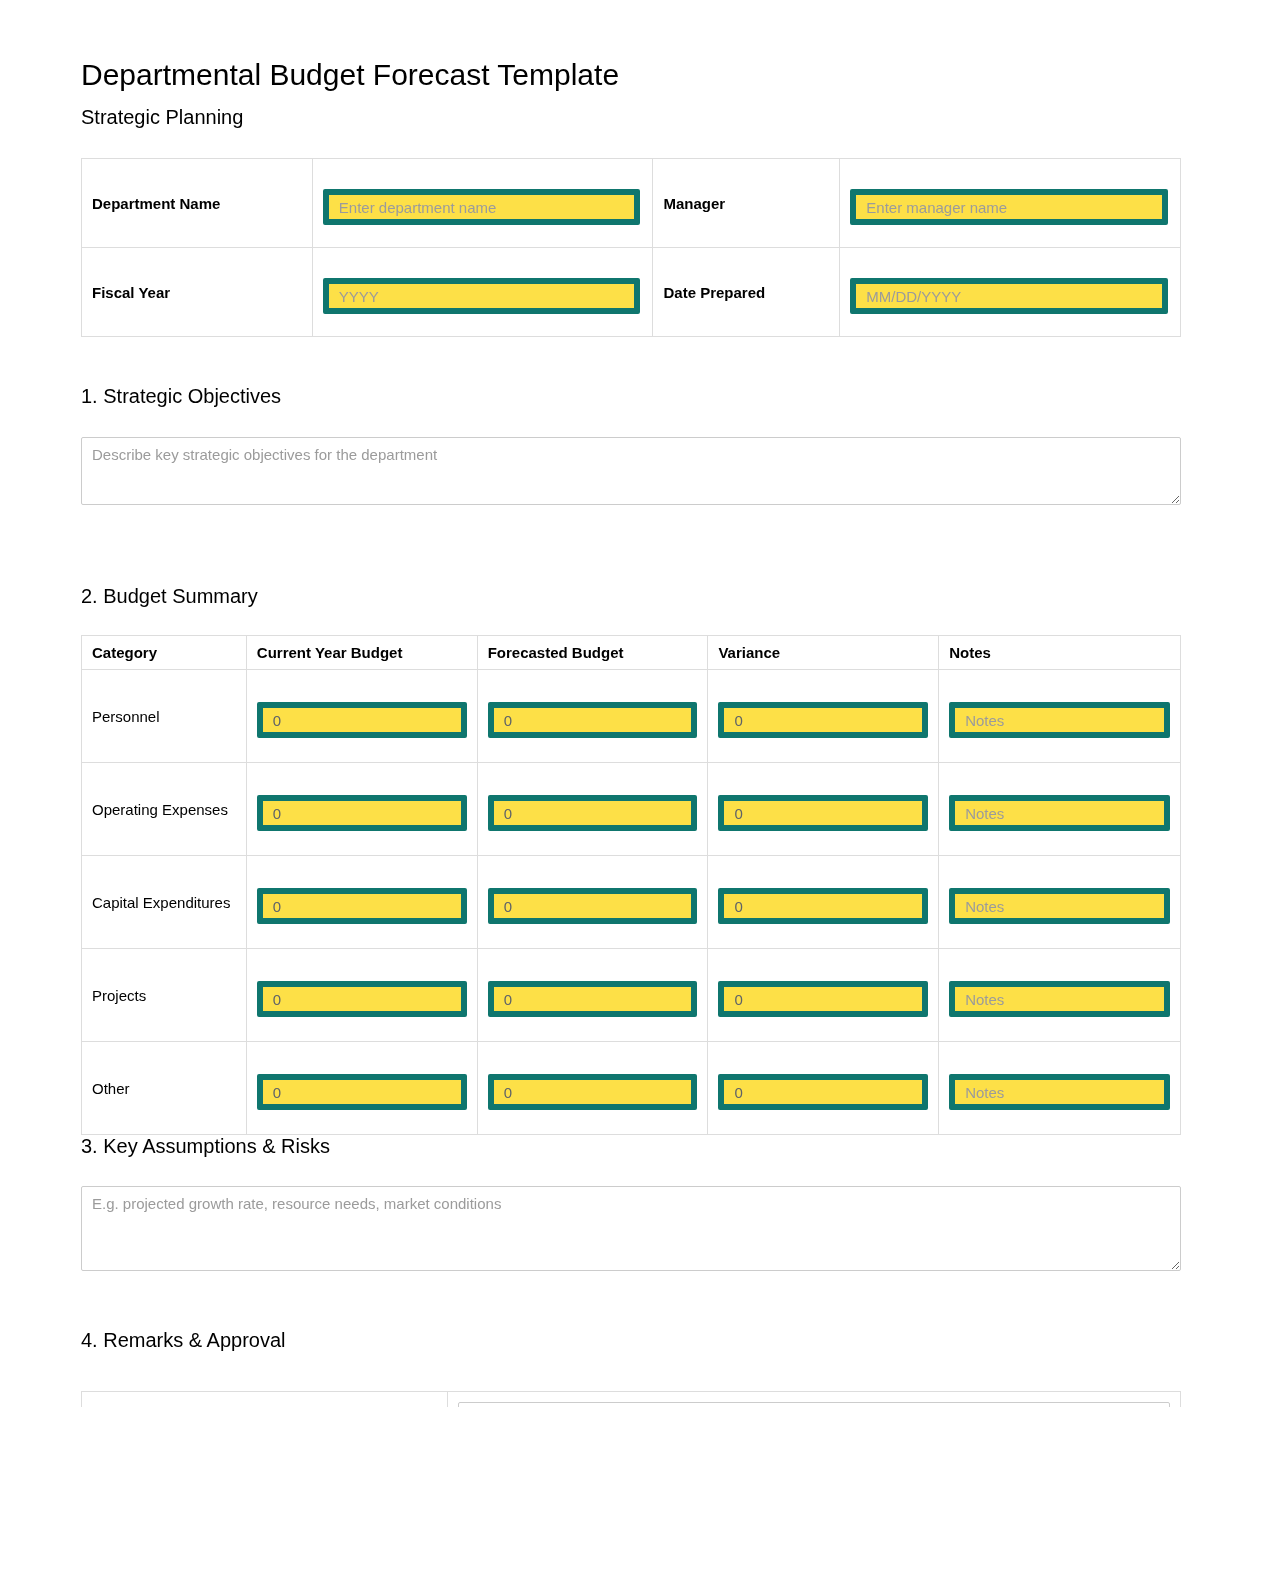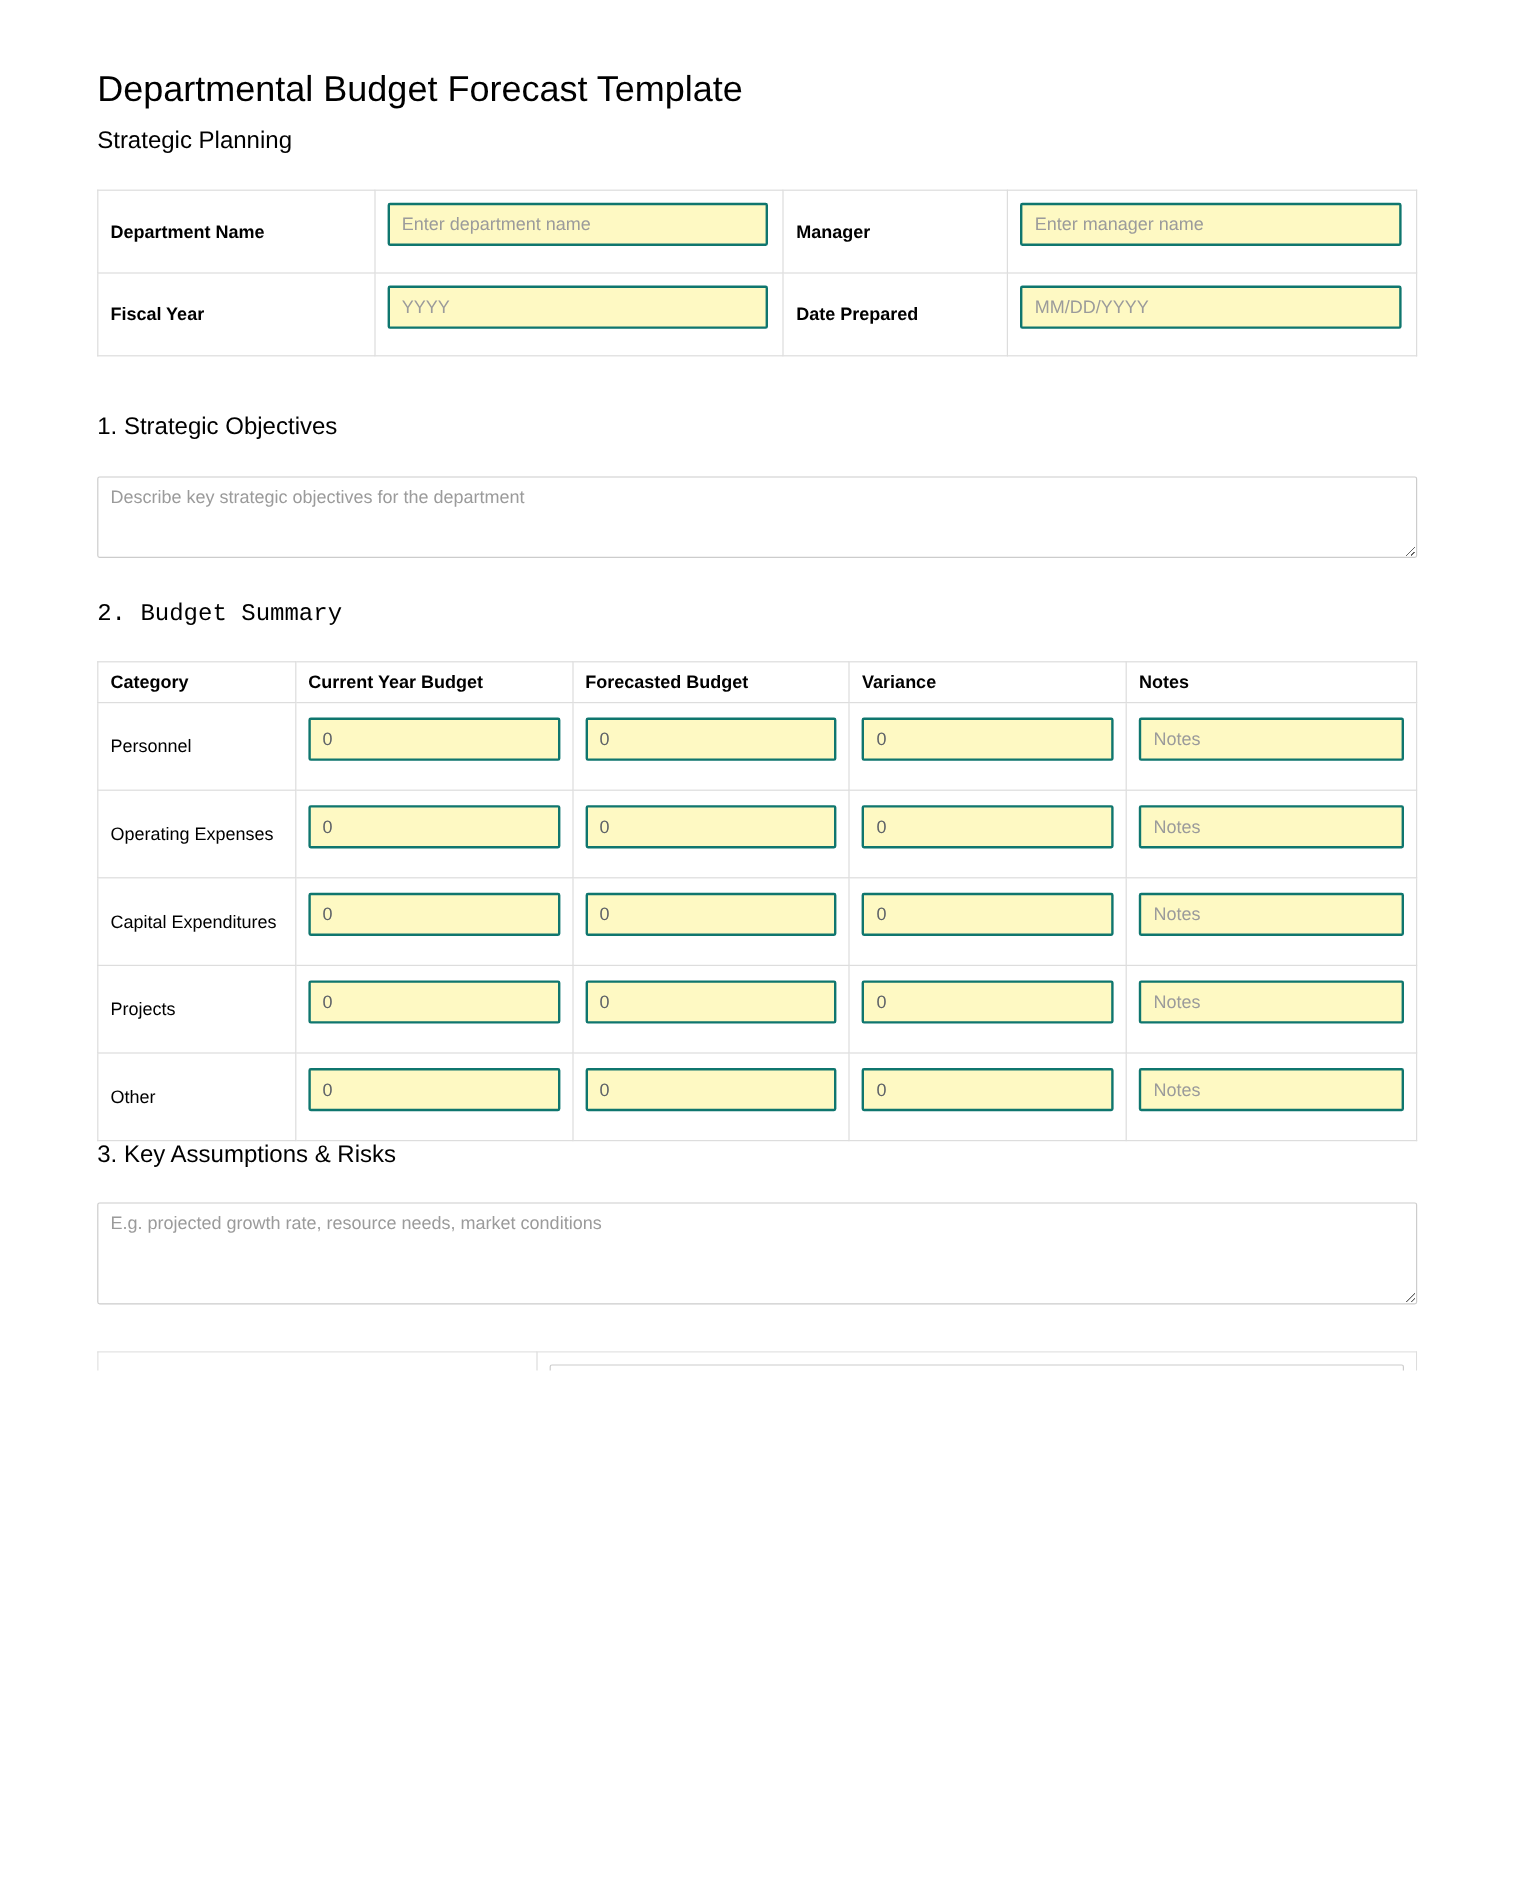--- a/index.html
+++ b/index.html
@@ -19,37 +19,37 @@
   td, th { border: 1px solid #dddddd; }
 
   
   .info-table { margin-top: 29px; }
   .info-table td.label-cell {
     font-weight: 700; font-size: 15px; padding: 10px; vertical-align: middle;
   }
   .info-table td.input-cell { padding: 10px 12px 22px 10px; vertical-align: top; }
 
   input[type="text"] {
-    height: 36px; border: 2px solid #0f766e; border-radius: 2px;
+    height: 36px; border: 6px solid #0f766e; border-radius: 2px;
     padding: 0 10px; font-size: 15px; font-family: inherit;
-    color: #5f6368; background: #fef9c3; outline: none; display: block;
+    color: #5f6368; background: #fde047; outline: none; display: block; margin-top: 20px;
   }
   input.wide { width: 100%; }
   ::placeholder { color: #9b9b9b; opacity: 1; }
 
   textarea {
     display: block; width: 100%; border: 1px solid #cccccc; border-radius: 2px;
     padding: 8px 10px; font-size: 15px; font-family: inherit; color: #15803d;
     resize: vertical; outline: none; background: #fff;
   }
   .objectives-textarea { height: 68px; margin-top: 29px; }
   .assumptions-textarea { height: 85px; margin-top: 28px; }
 
   .mt-h3-a { margin-top: 48px; }
-  .mt-h3-b { margin-top: 36px; font-family: Liberation Mono, monospace; }
+  .mt-h3-b { margin-top: 80px; }
   .mt-h3-c { }
   .mt-h3-d { margin-top: 58px; }
 
   
   .budget-table { margin-top: 27px; }
   .budget-table th {
     text-align: left; font-weight: 700; font-size: 15px;
     padding: 8px 10px; background: #fff;
   }
   .budget-table td.category-cell { font-size: 15px; padding: 10px; vertical-align: middle; }
@@ -201,20 +201,21 @@
       <td class="input-cell">
             <input type="text" class="wide" placeholder="Notes" style="">
           </td>
     </tr>
   </tbody>
     </table>
 
   <h3 class="section-heading mt-h3-c">3. Key Assumptions &amp; Risks</h3>
   <textarea class="assumptions-textarea" placeholder="E.g. projected growth rate, resource needs, market conditions" style=""></textarea>
 
+  <h3 class="section-heading mt-h3-d">4. Remarks &amp; Approval</h3>
 
   <div class="remarks-clip">
     <table class="remarks-table">
       <tbody>
           <tr>
         <td class="remarks-label-cell"></td>
         <td class="remarks-input-cell">
           <textarea class="remarks-textarea" style=""></textarea>
         </td>
       </tr>

